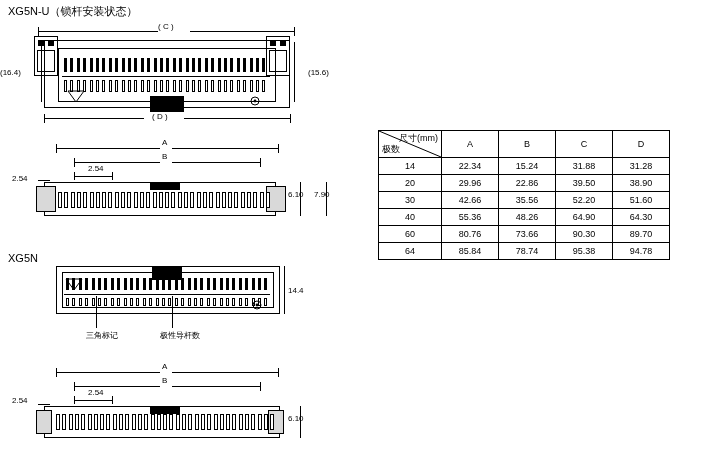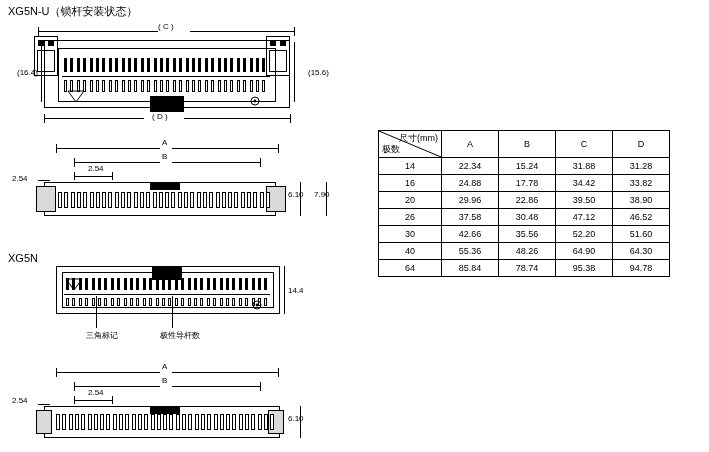--- a/index.html
+++ b/index.html
@@ -51,21 +51,21 @@
 <body>
 
 <div class="abs ttl" style="left:8px;top:4px;">XG5N-U（锁杆安装状态）</div>
 
 <div class="abs lbl" style="left:158px;top:22px;">( C )</div>
 <div class="dimh" style="left:38px;top:31px;width:120px;"></div>
 <div class="dimh" style="left:190px;top:31px;width:104px;"></div>
 <div class="dimv" style="left:38px;top:27px;height:9px;"></div>
 <div class="dimv" style="left:294px;top:27px;height:9px;"></div>
 
-<div class="abs lbl" style="left:17px;top:68px;">(16.4)</div>
+<div class="abs lbl" style="left:0;top:68px;">(16.4)</div>
 <div class="dimv" style="left:41px;top:42px;height:60px;"></div>
 
 <div class="abs lbl" style="left:308px;top:68px;text-align:center;">(15.6)</div>
 <div class="dimv" style="left:294px;top:42px;height:60px;"></div>
 
 <div class="thinbox" style="left:44px;top:40px;width:246px;height:68px;"></div>
 <div class="thinbox" style="left:58px;top:48px;width:218px;height:54px;"></div>
 
 <div class="thinbox" style="left:34px;top:36px;width:24px;height:40px;"></div>
 <div class="blkbox" style="left:38px;top:40px;width:6px;height:6px;"></div>
@@ -404,55 +404,48 @@
   </thead>
   <tbody id="spec-body">
       <tr>
         <td class="firstcol">14</td>
         <td>22.34</td>
         <td>15.24</td>
         <td>31.88</td>
         <td>31.28</td>
       </tr>
       <tr>
-        <td class="firstcol">16</td>
-        <td>24.88</td>
-        <td>17.78</td>
-        <td>34.42</td>
-        <td>33.82</td>
-      </tr>
-      <tr>
         <td class="firstcol">20</td>
         <td>29.96</td>
         <td>22.86</td>
         <td>39.50</td>
         <td>38.90</td>
       </tr>
       <tr>
-        <td class="firstcol">26</td>
-        <td>37.58</td>
-        <td>30.48</td>
-        <td>47.12</td>
-        <td>46.52</td>
-      </tr>
-      <tr>
         <td class="firstcol">30</td>
         <td>42.66</td>
         <td>35.56</td>
         <td>52.20</td>
         <td>51.60</td>
       </tr>
       <tr>
         <td class="firstcol">40</td>
         <td>55.36</td>
         <td>48.26</td>
         <td>64.90</td>
         <td>64.30</td>
       </tr>
       <tr>
+        <td class="firstcol">60</td>
+        <td>80.76</td>
+        <td>73.66</td>
+        <td>90.30</td>
+        <td>89.70</td>
+      </tr>
+      <tr>
         <td class="firstcol">64</td>
         <td>85.84</td>
         <td>78.74</td>
         <td>95.38</td>
         <td>94.78</td>
       </tr>
     </tbody>
 </table>
 
 </body></html>

